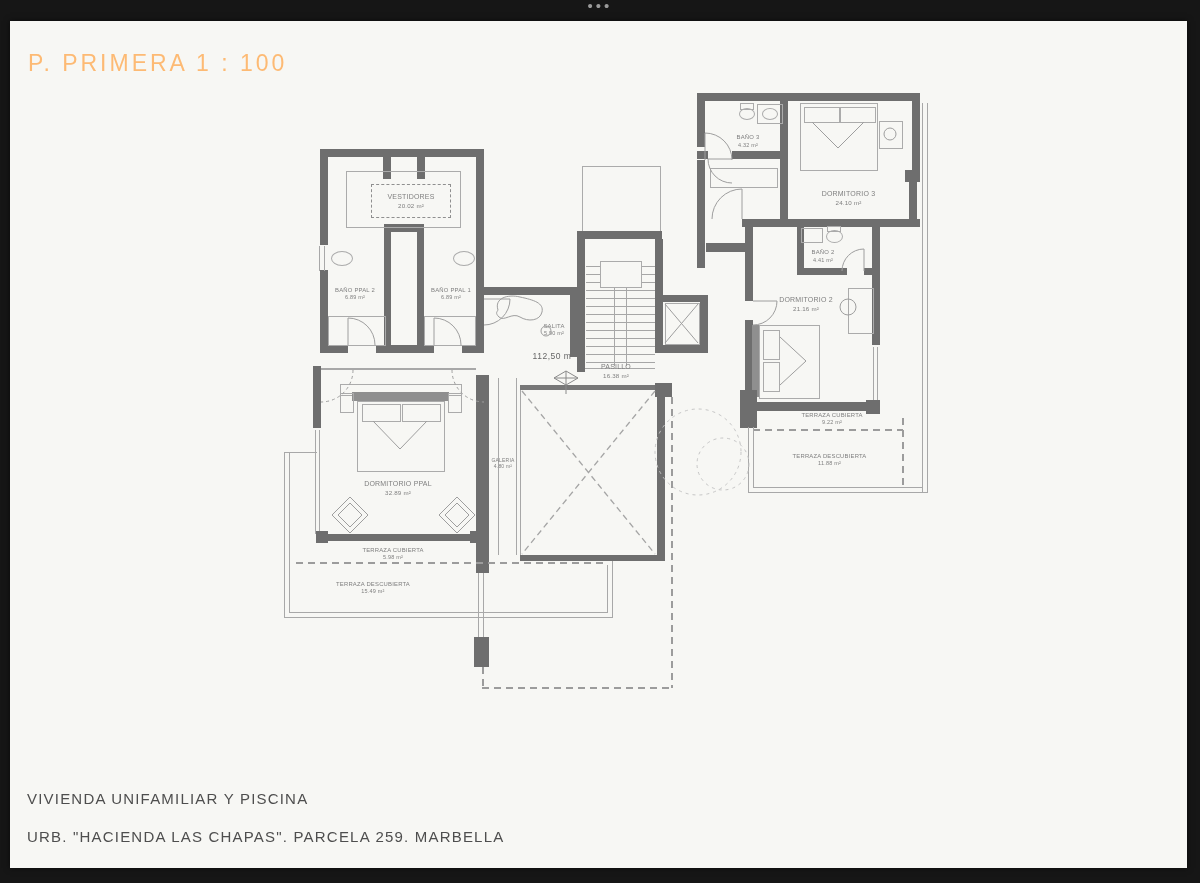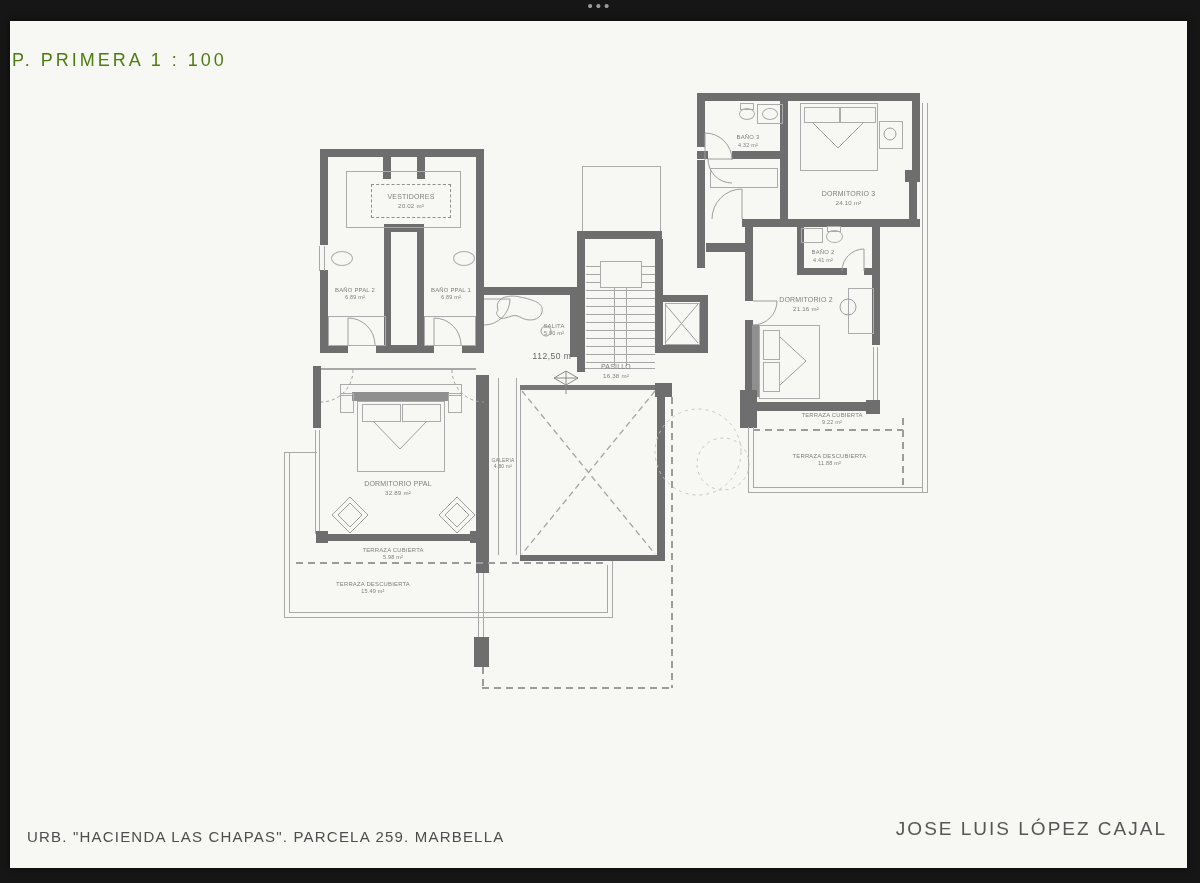--- a/index.html
+++ b/index.html
@@ -2,21 +2,21 @@
 <html><head>
 <meta charset="utf-8">
 <style>
   html,body{margin:0;padding:0;background:#101010;}
   .stage{position:relative;width:1200px;height:883px;background:#161616;overflow:hidden;
          font-family:"Liberation Sans", sans-serif;}
   .dots{position:absolute;left:560px;top:-3px;width:80px;text-align:center;color:#9a9a9a;
         font-size:15px;letter-spacing:3px;cursor:pointer;}
   .page{position:absolute;left:10px;top:21px;width:1177px;height:847px;background:#f7f7f4;
         box-shadow:0 0 6px rgba(0,0,0,.6);}
-  .title{position:absolute;left:12px;top:50px;font-size:18px;letter-spacing:3px;color:#4d7c0f;}
+  .title{position:absolute;left:28px;top:50px;font-size:23px;letter-spacing:3px;color:#fdba74;}
   .f1{position:absolute;left:27px;top:790px;font-size:15px;letter-spacing:1.2px;color:#4e4e4e;}
   .f2{position:absolute;left:27px;top:828px;font-size:15px;letter-spacing:1.2px;color:#4e4e4e;}
   .arch{position:absolute;right:33px;top:818px;font-size:19px;letter-spacing:2px;color:#565656;}
   
   .w{position:absolute;background:#6e6e6e;}
   .t{position:absolute;background:#a8a8a8;}
   .b{position:absolute;border:1px solid #ababab;background:transparent;}
   .rd{border-radius:50%;}
   .lbl{position:absolute;color:#7f7f7f;font-size:7px;line-height:1.25;text-align:right;
        letter-spacing:.2px;white-space:nowrap;display:flex;flex-direction:column;
@@ -36,22 +36,22 @@
   svg.overlay{position:absolute;left:0;top:0;pointer-events:none;}
 </style>
 </head>
 <body>
 
 <div class="stage">
   <div class="dots">•••</div>
   <div class="page"></div>
 
   <div class="title">P. PRIMERA  1 : 100</div>
+  <div class="f1">VIVIENDA UNIFAMILIAR Y PISCINA</div>
   <div class="f2">URB. "HACIENDA LAS CHAPAS". PARCELA 259. MARBELLA</div>
-  <div class="arch">JOSE LUIS LÓPEZ CAJAL</div>
 
   <div>
 
     <div>
       <div class="w" style="left:320px;top:149px;width:164px;height:8px"></div>
       <div class="w" style="left:320px;top:157px;width:8px;height:88px"></div>
       <div class="w" style="left:320px;top:270px;width:8px;height:82px"></div>
       <div class="t" style="left:319px;top:246px;width:1px;height:25px"></div>
       <div class="t" style="left:324px;top:246px;width:1px;height:25px"></div>
       <div class="w" style="left:476px;top:157px;width:8px;height:195px"></div>

